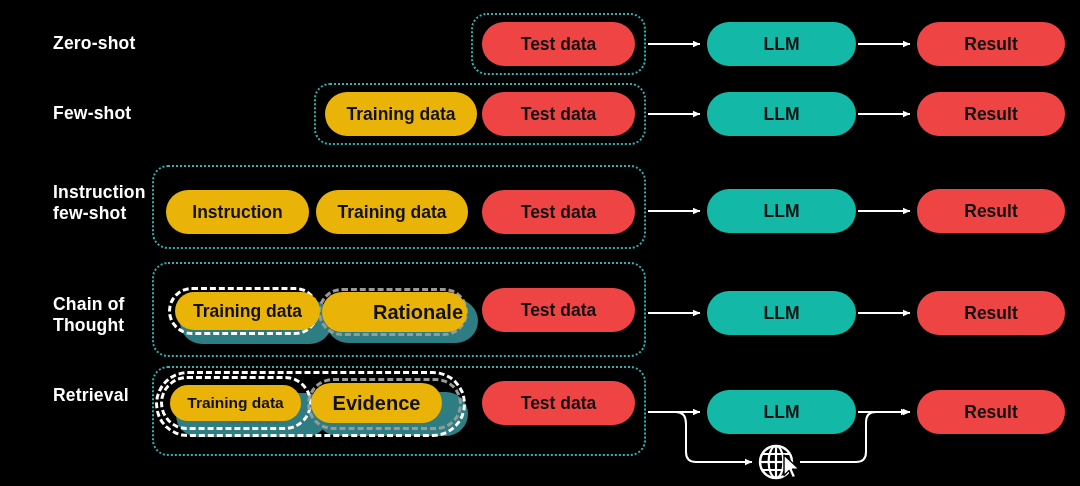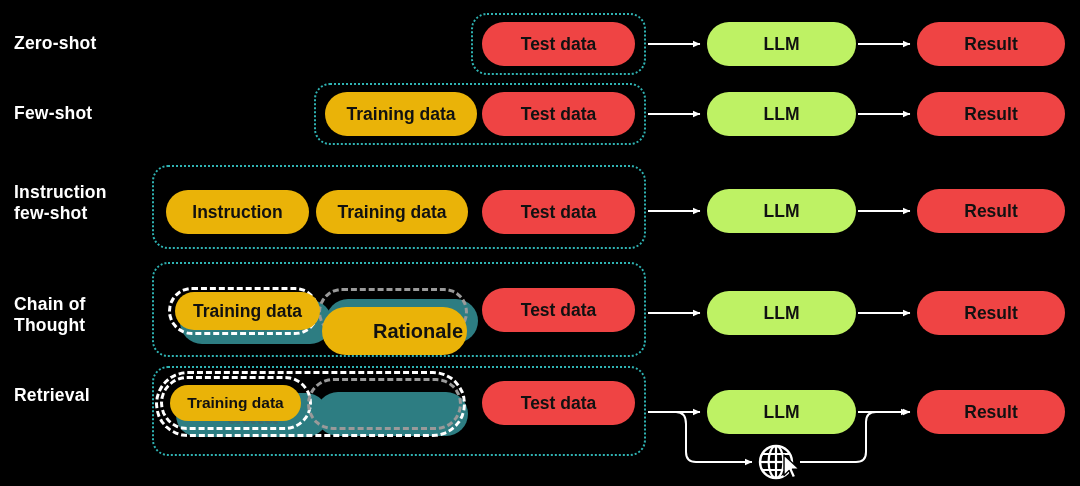--- a/index.html
+++ b/index.html
@@ -24,20 +24,21 @@
   
   .row-label {
     position: absolute;
     color: #ffffff;
     font-size: 17.5px;
     font-weight: 700;
     letter-spacing: 0.2px;
     line-height: 1.22;
     white-space: pre-line;
     text-align: left;
+    margin-left: 39px;
   }
 
   
   .prompt-box {
     position: absolute;
     border: 2px dotted #2fb3b3;
     border-radius: 16px;
     box-sizing: border-box;
     background: #000000;
   }
@@ -49,21 +50,21 @@
     display: flex;
     align-items: center;
     justify-content: center;
     border-radius: 999px;
     font-weight: 700;
     color: #111111;
     white-space: nowrap;
   }
   .pill.teal  { background: #eab308; }
   .pill.white { background: #ef4444; }
-  .pill.yellow{ background: #bef264; }
+  .pill.yellow{ background: #14b8a6; }
 
   
   .pill.ghost {
     background: #2d7d82;
     color: #3a6f73;
     z-index: 1;
   }
 
   
   .sel-ring {
@@ -121,35 +122,36 @@
 
   <div class="prompt-box" style="left:152px; top:262px; width:494px; height:95px;"></div>
 
   <div class="pill ghost" style="left:180px; top:300px; width:152px; height:44px; font-size:25px; z-index:1;">data</div>
   <div class="pill ghost" style="left:326px; top:299px; width:152px; height:44px; font-size:17.5px; z-index:1;"></div>
 
   <div class="sel-ring" style="left:168px; top:287px; width:151px; height:48px;"></div>
   <div class="sel-ring dim" style="left:318px; top:288px; width:150px; height:48px;"></div>
 
   <div class="pill teal" style="left:175px; top:292px; width:145px; height:38px; font-size:17.5px; z-index:4;">Training data</div>
-  <div class="pill teal" style="left:322px; top:307px; width:145px; height:48px; font-size:20px; z-index:4;padding-left:47px;">Rationale</div>
+  <div class="pill teal" style="left:322px; top:292px; width:145px; height:40px; font-size:20px; z-index:4;padding-left:47px;">Rationale</div>
   <div class="pill white" style="left:482px; top:288px; width:153px; height:44px; font-size:17.5px; z-index:4;">Test data</div>
   <div class="pill yellow" style="left:707px; top:291px; width:149px; height:44px; font-size:17.5px; z-index:4;">LLM</div>
   <div class="pill white" style="left:917px; top:291px; width:148px; height:44px; font-size:17.5px; z-index:4;">Result</div>
 
   <div class="prompt-box" style="left:152px; top:366px; width:494px; height:90px;"></div>
 
   <div class="pill ghost" style="left:176px; top:393px; width:152px; height:44px; font-size:25px; z-index:1;">data</div>
   <div class="pill ghost" style="left:316px; top:392px; width:152px; height:44px; z-index:1;"></div>
 
   <div class="sel-ring" style="left:160px; top:376px; width:152px; height:54px;"></div>
   <div class="sel-ring dim" style="left:307px; top:378px; width:155px; height:52px;"></div>
   <div class="sel-ring" style="left:155px; top:371px; width:311px; height:66px; border-radius:34px;"></div>
 
   <div class="pill teal" style="left:170px; top:385px; width:131px; height:36px; font-size:15.5px; z-index:4;">Training data</div>
+  <div class="pill teal" style="left:311px; top:383px; width:131px; height:40px; font-size:20px; z-index:4;">Evidence</div>
   <div class="pill white" style="left:482px; top:381px; width:153px; height:44px; font-size:17.5px; z-index:4;">Test data</div>
   <div class="pill yellow" style="left:707px; top:390px; width:149px; height:44px; font-size:17.5px; z-index:4;">LLM</div>
   <div class="pill white" style="left:917px; top:390px; width:148px; height:44px; font-size:17.5px; z-index:4;">Result</div>
 
   <svg id="wires" viewBox="0 0 1080 486">
     <defs>
       <marker id="arw" markerWidth="8" markerHeight="8" refX="7" refY="4" orient="auto" markerUnits="userSpaceOnUse">
         <path d="M0,0.8 L7.4,4 L0,7.2 z" fill="#ffffff"></path>
       </marker>
     </defs>

